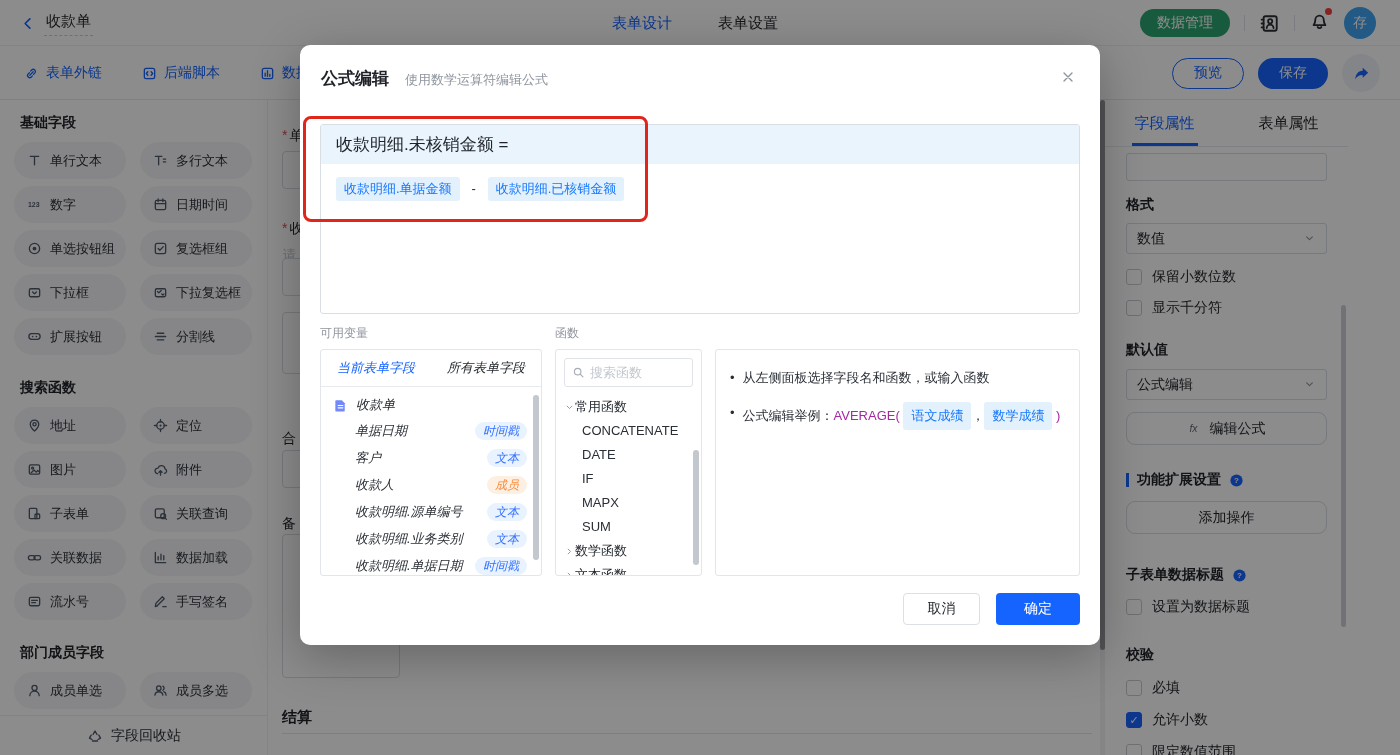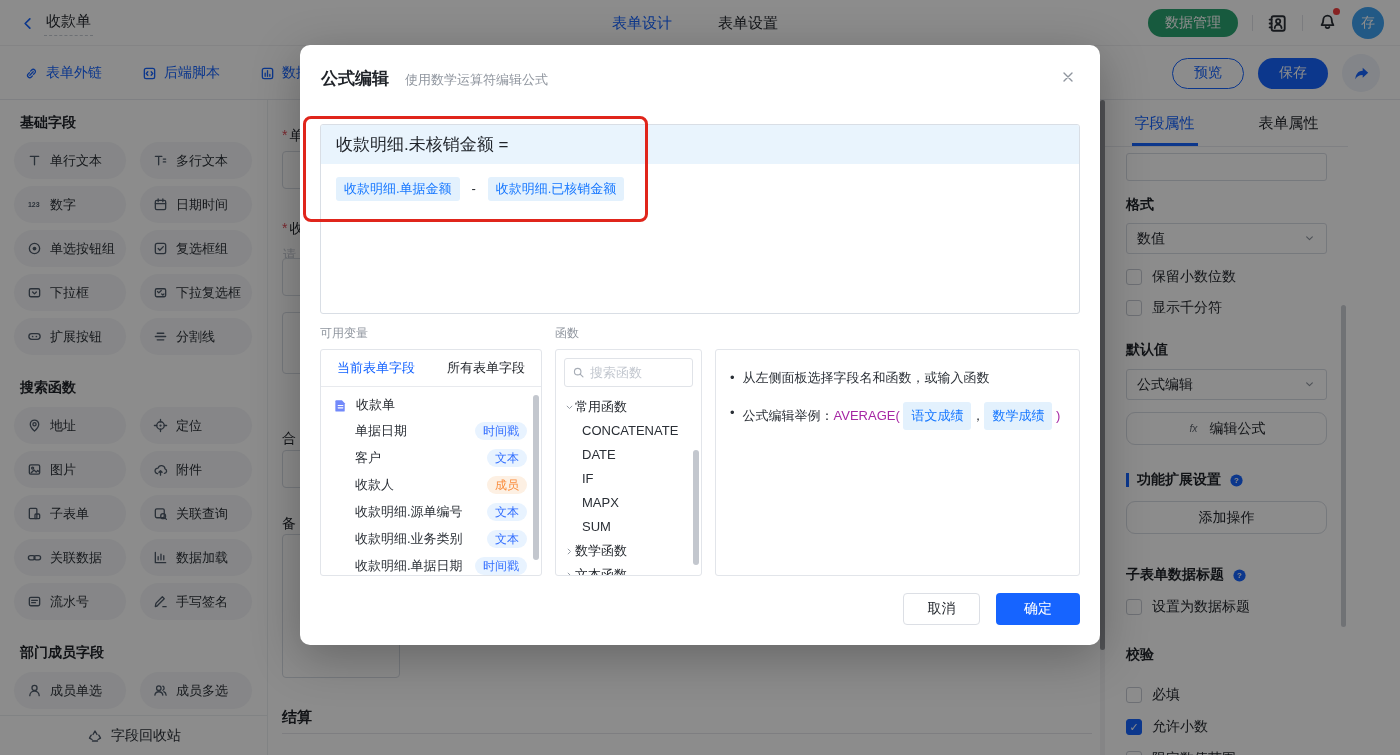--- a/index.html
+++ b/index.html
@@ -11,21 +11,21 @@
 
   
   .navbar{ position:absolute; left:0; top:0; width:1400px; height:46px; background:#fff;
            border-bottom:1px solid #f0f1f3; }
   .nav-back{ position:absolute; left:20px; top:0; height:46px; display:flex; align-items:center; gap:9px; }
   .nav-back .bk{ color:#1664ff; font-size:15px; }
   .nav-back .ttl{ font-size:15px; color:#1f2329; border-bottom:1px dashed #c7ccd4; padding:2px 2px 4px 2px; }
   .nav-tabs{ position:absolute; left:612px; top:0; height:46px; display:flex; gap:46px; align-items:center; font-size:15px; }
   .nav-tab{ color:#1f2329; cursor:pointer; }
   .nav-tab.active{ color:#1664ff; }
-  .nav-right{ position:absolute; right:16px; top:0; height:46px; display:flex; align-items:center; gap:14px; }
+  .nav-right{ position:absolute; right:24px; top:0; height:46px; display:flex; align-items:center; gap:14px; }
   .btn-green{ height:28px; padding:0 17px; border:none; border-radius:14px; background:#2ba471; color:#fff; font-size:14px; }
   .vdiv{ width:1px; height:16px; background:#e0e2e8; }
   .nav-ic{ font-size:21px; color:#2a2f36; position:relative; }
   .bell-dot{ position:absolute; right:-2px; top:-2px; width:7px; height:7px; border-radius:50%; background:#f53f3f; }
   .avatar{ width:32px; height:32px; border-radius:50%; background:#3fa3f2; color:#fff; font-size:14px;
            display:flex; align-items:center; justify-content:center; }
 
   
   .toolbar{ position:absolute; left:0; top:46px; width:1400px; height:54px; background:#fff; border-bottom:1px solid #e8eaee; }
   .tb-links{ position:absolute; left:24px; top:0; height:54px; display:flex; gap:40px; align-items:center; }
@@ -96,21 +96,21 @@
   .m-close{ position:absolute; top:24px; right:24px; color:#8f959e; font-size:16px; cursor:pointer; background:none; border:none; }
   .f-box{ margin:34px 20px 0 20px; height:190px; border:1px solid #d9dee5; border-radius:3px; overflow:hidden; background:#fff; }
   .f-head{ height:39px; background:#e9f4fd; display:flex; align-items:center; padding:0 15px; font-size:17px; color:#1f2329; }
   .f-body{ padding:13px 15px; }
   .chip{ display:inline-block; background:#e3f1fd; color:#1677ff; font-size:13px; padding:3px 8px; border-radius:3px; cursor:pointer; }
   .f-op{ margin:0 8px; color:#1f2329; font-size:13px; }
   .panel-labels{ margin:11px 20px 0 20px; display:flex; font-size:12px; color:#8f959e; }
   .panel-labels .l1{ width:235px; }
   .panels{ margin:7px 20px 0 20px; display:flex; gap:13px; height:227px; }
   .pbox{ border:1px solid #e2e5ea; border-radius:3px; position:relative; overflow:hidden; background:#fff; }
-  .vars{ width:222px; }
+  .vars{ width:222px;font-style:italic; }
   .v-tabs{ height:37px; border-bottom:1px solid #e8eaee; display:flex; }
   .v-tab{ flex:1; display:flex; align-items:center; justify-content:center; font-size:13px; color:#1f2329; cursor:pointer; }
   .v-tab.active{ color:#1664ff; }
   .v-root{ display:flex; align-items:center; gap:8px; padding:9px 0 3px 12px; font-size:13px; color:#1f2329; }
   .v-root [data-icon]{ color:#7289fa; font-size:15px; }
   .v-row{ display:flex; align-items:center; justify-content:space-between; padding:0 14px 0 34px; height:27px; font-size:13px;
           color:#2a2f36; cursor:pointer; }
   .badge{ font-size:12px; height:18px; line-height:18px; padding:0 8px; border-radius:9px; flex:none; }
   .badge.blue{ background:#e8f3ff; color:#336fff; }
   .badge.orange{ background:#fdf0e3; color:#fa8c3c; }
@@ -128,21 +128,21 @@
   .tip{ display:flex; gap:8px; margin-bottom:13px; }
   .tip .dot{ flex:none; }
   .purple{ color:#a626a4; }
   .m-footer{ margin-top:17px; display:flex; justify-content:flex-end; gap:16px; padding-right:20px; }
   .btn-cancel{ width:77px; height:32px; border:1px solid #dcdfe5; border-radius:4px; background:#fff; font-size:14px; color:#1f2329; }
   .btn-ok{ width:84px; height:32px; border:none; border-radius:4px; background:#1664ff; color:#fff; font-size:14px; }
 
   
   .red-box{ position:absolute; left:303px; top:116px; width:345px; height:106px; border:3px solid #e0251b; border-radius:8px;
             z-index:70; pointer-events:none; }
-  .mt13{ margin-top:13px; } .mt14{ margin-top:14px; } .mt15{ margin-top:22px; } .mt24{ margin-top:24px; }
+  .mt13{ margin-top:13px; } .mt14{ margin-top:14px; } .mt15{ margin-top:15px; } .mt24{ margin-top:24px; }
   .mt26{ margin-top:26px; } .mt30{ margin-top:30px; } .mt32{ margin-top:32px; }
 </style>
 </head>
 <body>
 
 <header class="navbar">
   <div class="nav-back">
     <span class="bk" data-icon="back">
         <svg viewBox="0 0 16 16" fill="none" stroke="currentColor" stroke-width="1.4" stroke-linecap="round" stroke-linejoin="round">
           <path d="M10.5 3 5.5 8l5 5" stroke-width="1.8"></path>

